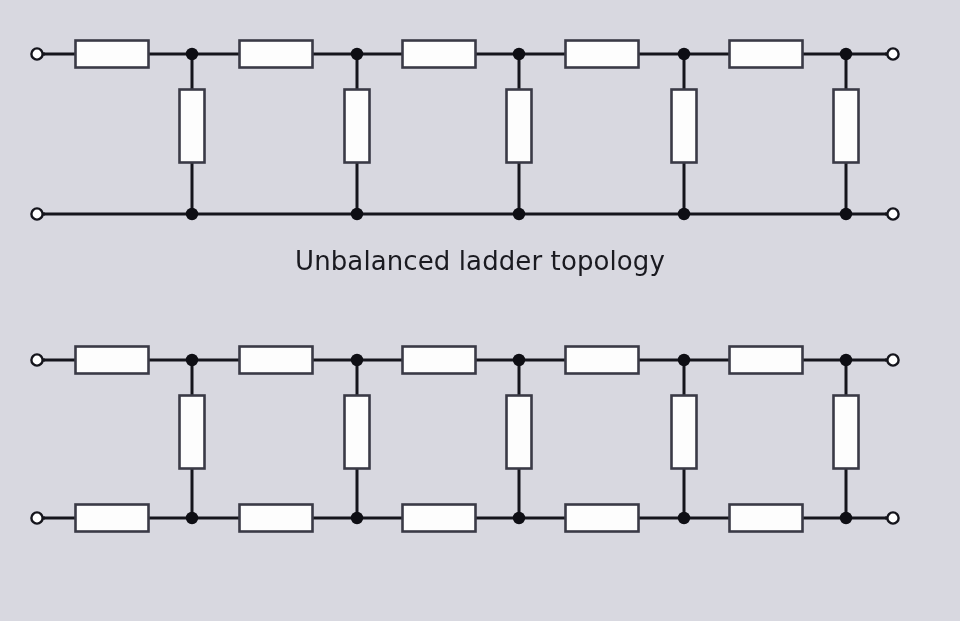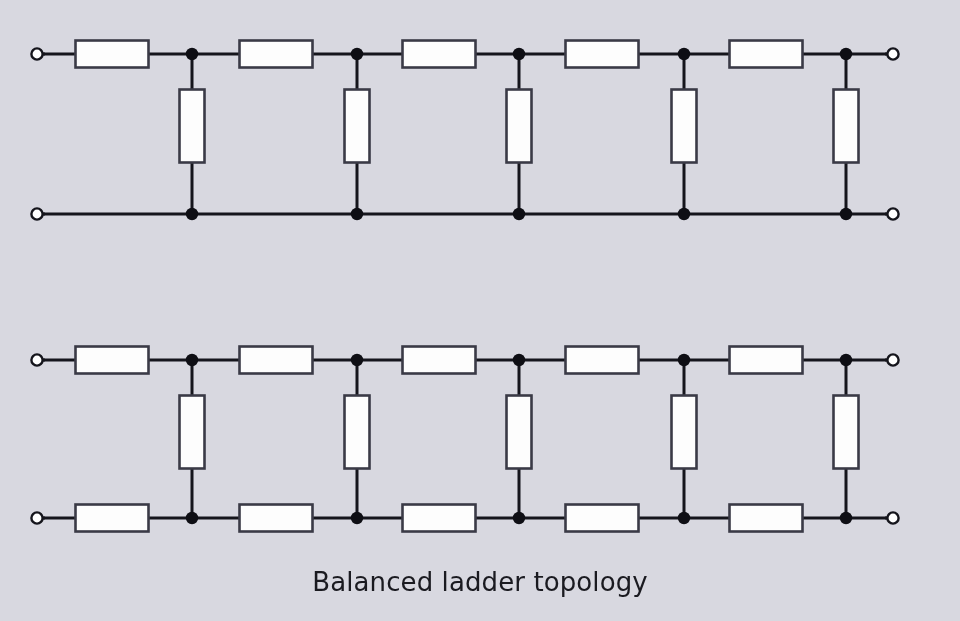--- a/index.html
+++ b/index.html
@@ -156,16 +156,16 @@
       <circle cx="684" cy="360" r="6.2" fill="#0e0e14"></circle>
       <circle cx="684" cy="518" r="6.2" fill="#0e0e14"></circle>
       <circle cx="846" cy="360" r="6.2" fill="#0e0e14"></circle>
       <circle cx="846" cy="518" r="6.2" fill="#0e0e14"></circle>
       <circle cx="37" cy="360" r="5.6" fill="#ffffff" stroke="#15151c" stroke-width="2.4"></circle>
       <circle cx="37" cy="518" r="5.6" fill="#ffffff" stroke="#15151c" stroke-width="2.4"></circle>
       <circle cx="893" cy="360" r="5.6" fill="#ffffff" stroke="#15151c" stroke-width="2.4"></circle>
       <circle cx="893" cy="518" r="5.6" fill="#ffffff" stroke="#15151c" stroke-width="2.4"></circle>
     </svg>
 
+  <div class="caption" id="caption-unbalanced">Unbalanced ladder topology</div>
 
-  <div class="caption" id="caption-balanced">Balanced ladder topology</div>
 
 </div>
 
 </body></html>

